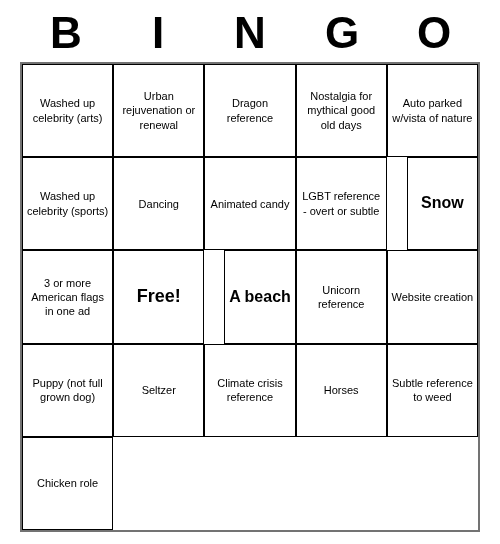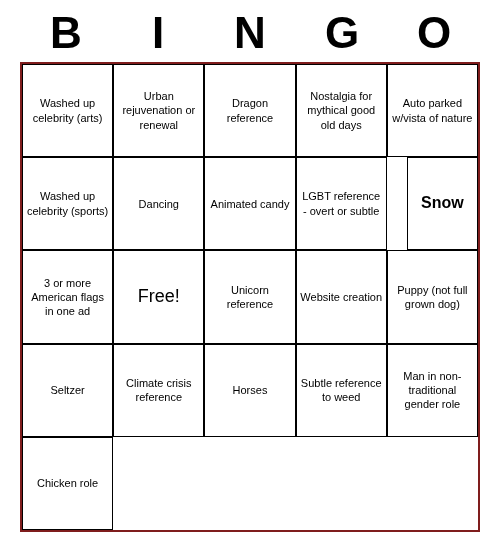--- a/index.html
+++ b/index.html
@@ -25,36 +25,36 @@
       width: 88px;
       text-align: center;
       color: #000;
     }
     .bingo-grid {
       display: grid;
       grid-template-columns: repeat(5, 1fr);
       grid-template-rows: repeat(5, 1fr);
       width: 460px;
       height: 470px;
-      border: 2px solid #7f1d1d;
+      border: 2px solid #737373;
     }
     .bingo-cell {
       border: 1px solid #000;
       display: flex;
       align-items: center;
       justify-content: center;
       text-align: center;
       font-size: 11px;
       padding: 3px;
       line-height: 1.3;
       color: #000;
     }
     .bingo-cell.free {
       font-size: 18px;
-      font-weight: normal;
+      font-weight: bold;
     }
     .bingo-cell.large-text {
       font-size: 16px;
       font-weight: bold;
       margin-left: 20px;
     }
   </style>
 </head>
 <body>
 
@@ -72,22 +72,22 @@
     <div class="bingo-cell">Dragon reference</div>
     <div class="bingo-cell">Nostalgia for mythical good old days</div>
     <div class="bingo-cell">Auto parked w/vista of nature</div>
     <div class="bingo-cell">Washed up celebrity (sports)</div>
     <div class="bingo-cell">Dancing</div>
     <div class="bingo-cell">Animated candy</div>
     <div class="bingo-cell">LGBT reference - overt or subtle</div>
     <div class="bingo-cell large-text">Snow</div>
     <div class="bingo-cell">3 or more American flags in one ad</div>
     <div class="bingo-cell free">Free!</div>
+    <div class="bingo-cell large-text">A beach</div>
     <div class="bingo-cell">Unicorn reference</div>
     <div class="bingo-cell">Website creation</div>
     <div class="bingo-cell">Puppy (not full grown dog)</div>
     <div class="bingo-cell">Seltzer</div>
     <div class="bingo-cell">Climate crisis reference</div>
     <div class="bingo-cell">Horses</div>
     <div class="bingo-cell">Subtle reference to weed</div>
-    <div class="bingo-cell">Man in non-traditional gender role</div>
     <div class="bingo-cell">Chicken role</div>
   </div>
 
 </body></html>

